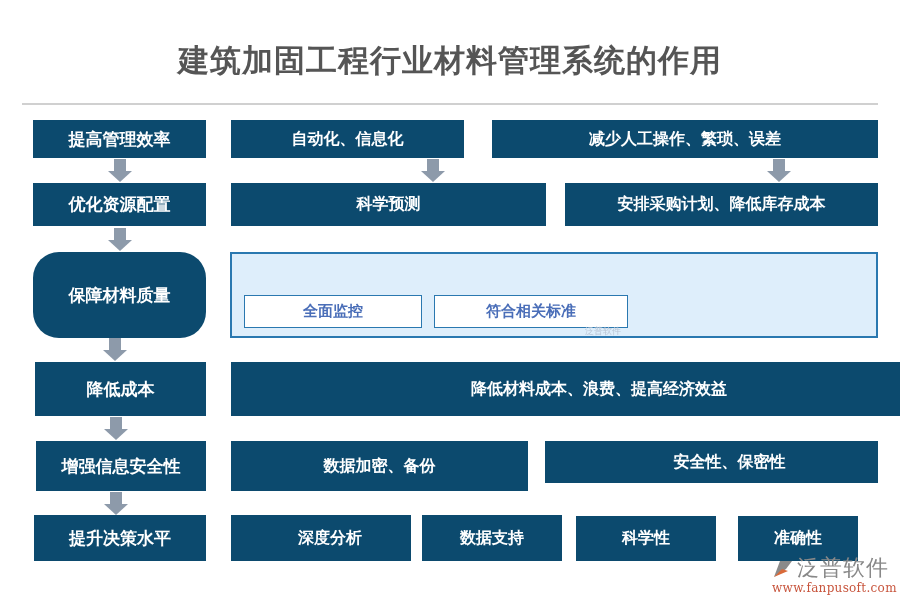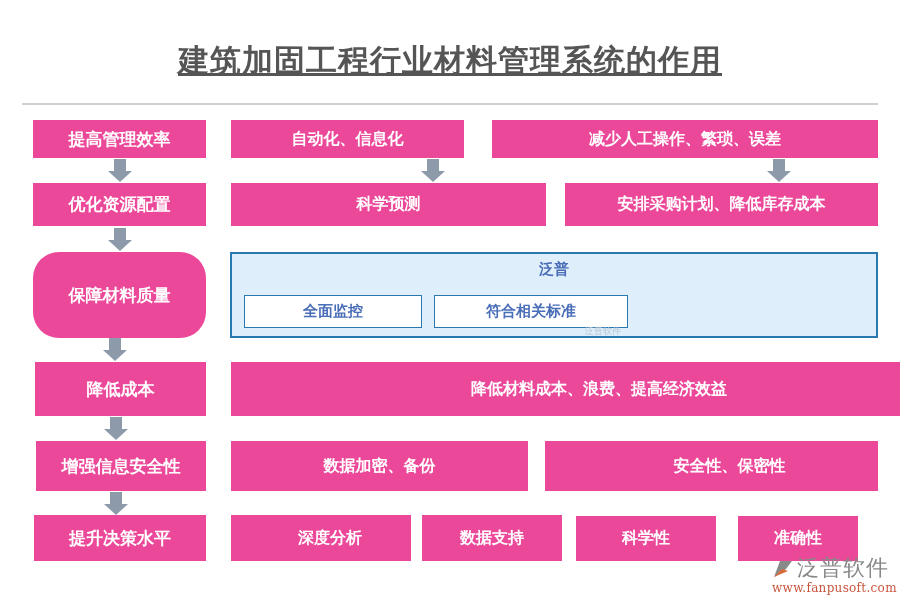--- a/index.html
+++ b/index.html
@@ -2,27 +2,27 @@
 <html><head>
 <meta charset="utf-8">
 <style>
   * { box-sizing: border-box; margin: 0; padding: 0; }
   body {
     width: 900px; height: 600px; background: #ffffff; position: relative;
     font-family: "DejaVu Sans", "Liberation Sans", sans-serif; overflow: hidden;
   }
   .title {
     position: absolute; left: 0; top: 40px; width: 900px; text-align: center;
-    font-size: 31px; font-weight: bold; color: #555555; letter-spacing: 1px; text-decoration: underline;
+    font-size: 31px; font-weight: bold; color: #555555; letter-spacing: 1px;
   }
   .divider {
     position: absolute; left: 22px; top: 103px; width: 856px; height: 2px; background: #d0d0d0;
   }
   .box {
-    position: absolute; background: #ec4899; color: #ffffff; font-weight: bold;
+    position: absolute; background: #0c4a6e; color: #ffffff; font-weight: bold;
     font-size: 16px; display: flex; align-items: center; justify-content: center;
     text-align: center;
   }
   .box.left { font-size: 17px; }
   .arrow { position: absolute; width: 24px; }
   .arrow .stem { width: 12px; height: 12px; background: #8d9aaa; margin: 0 auto; }
   .arrow .head {
     width: 0; height: 0; margin: 0 auto;
     border-left: 12px solid transparent; border-right: 12px solid transparent;
     border-top: 11px solid #8d9aaa;
@@ -98,21 +98,20 @@
 
 <div class="arrow" style="left:108px;top:228px;">
     <div class="stem"></div>
     <div class="head"></div>
   </div>
 
 <div class="box left" style="left:33px;top:252px;width:173px;height:86px;border-radius:26px;">
     <span>保障材料质量</span>
   </div>
 <div class="panel">
-  <div class="panel-title">泛普</div>
   <div class="subbox" style="left:12px;width:178px;">
       <span>全面监控</span>
     </div>
   <div class="subbox" style="left:202px;width:194px;">
       <span>符合相关标准</span>
     </div>
 </div>
 <div class="wm-small">泛普软件</div>
 
 <div class="arrow" style="left:103px;top:338px;">
@@ -131,21 +130,21 @@
     <div class="stem"></div>
     <div class="head"></div>
   </div>
 
 <div class="box left" style="left:36px;top:441px;width:170px;height:50px;">
     <span>增强信息安全性</span>
   </div>
 <div class="box" style="left:231px;top:441px;width:297px;height:50px;">
     <span>数据加密、备份</span>
   </div>
-<div class="box" style="left:545px;top:441px;width:333px;height:50px;padding-left:36px;">
+<div class="box" style="left:545px;top:441px;width:333px;height:42px;padding-left:36px;">
     <span>安全性、保密性</span>
   </div>
 
 <div class="arrow" style="left:104px;top:492px;">
     <div class="stem"></div>
     <div class="head"></div>
   </div>
 
 <div class="box left" style="left:34px;top:515px;width:172px;height:46px;">
     <span>提升决策水平</span>

